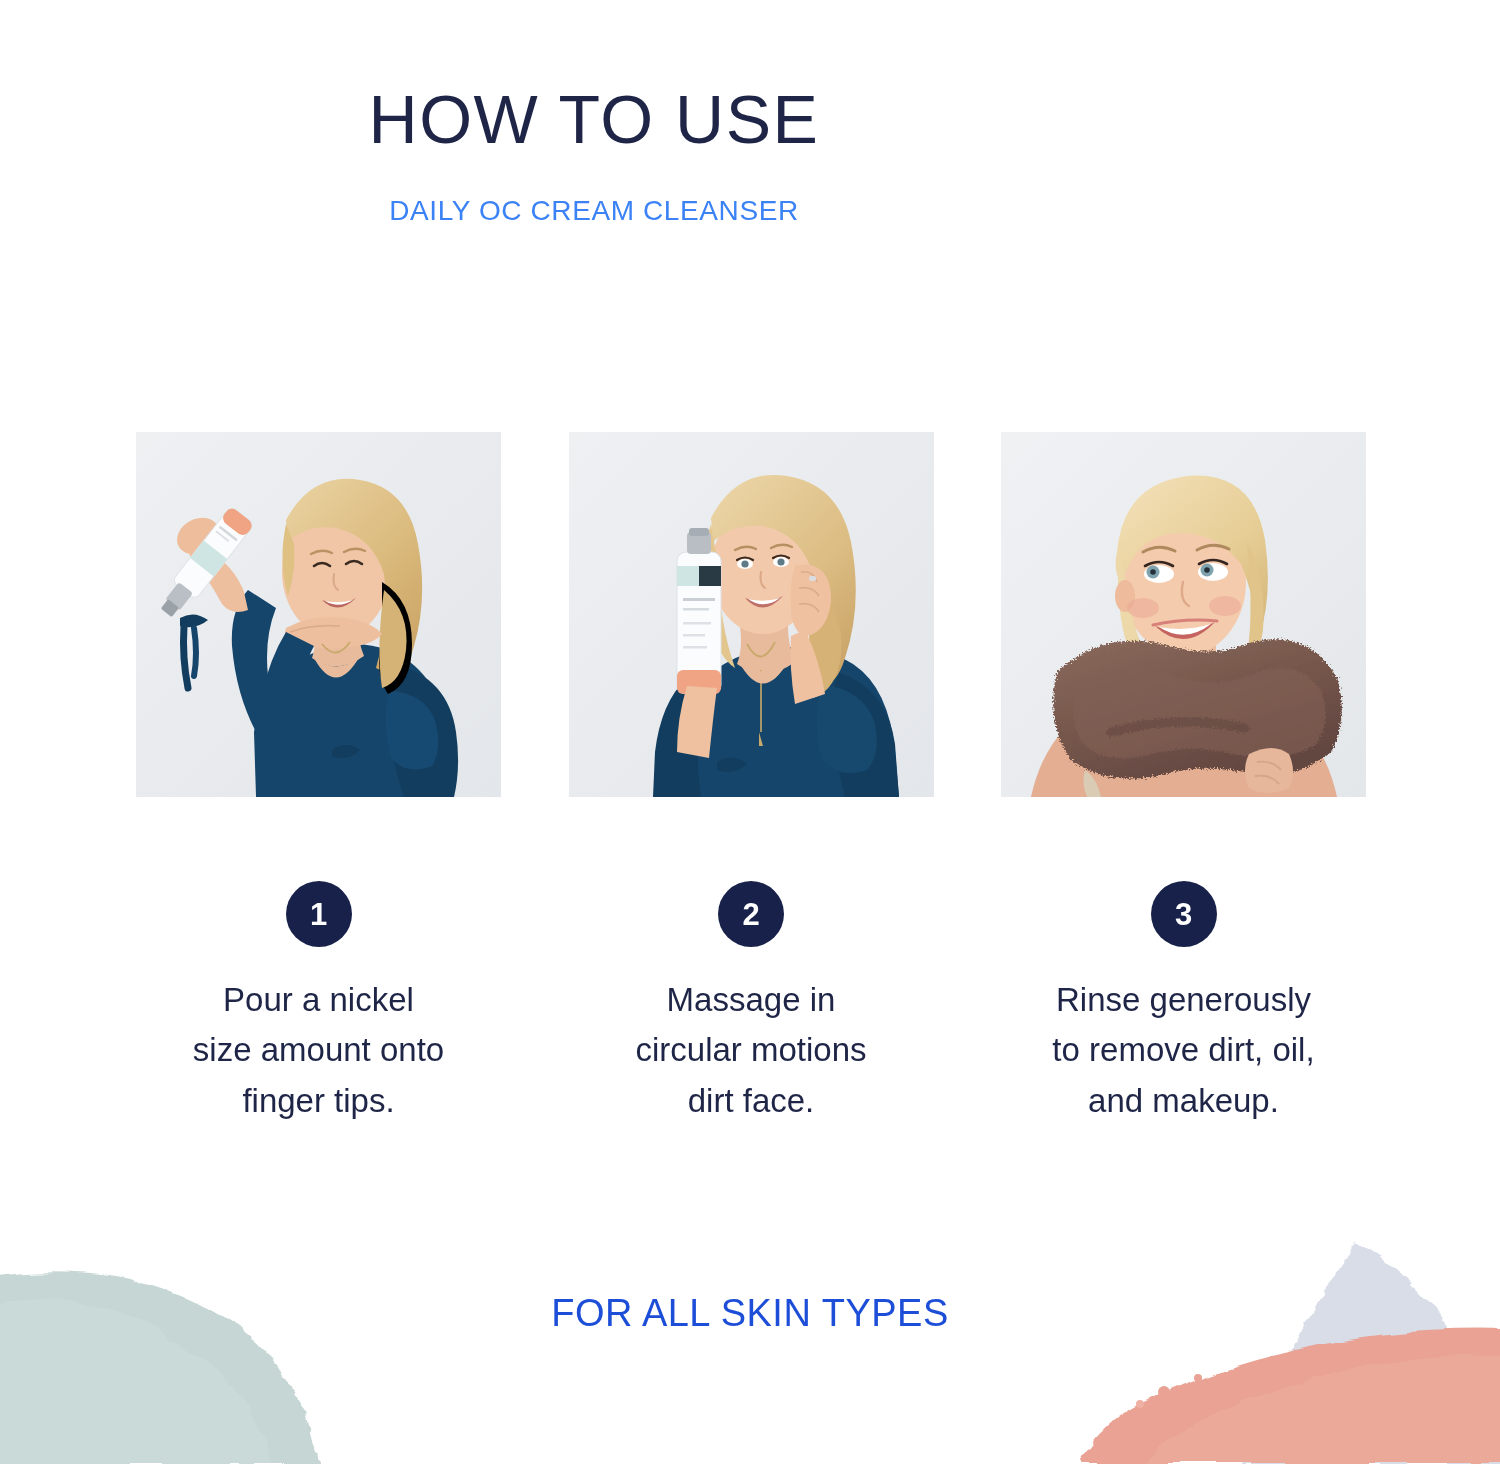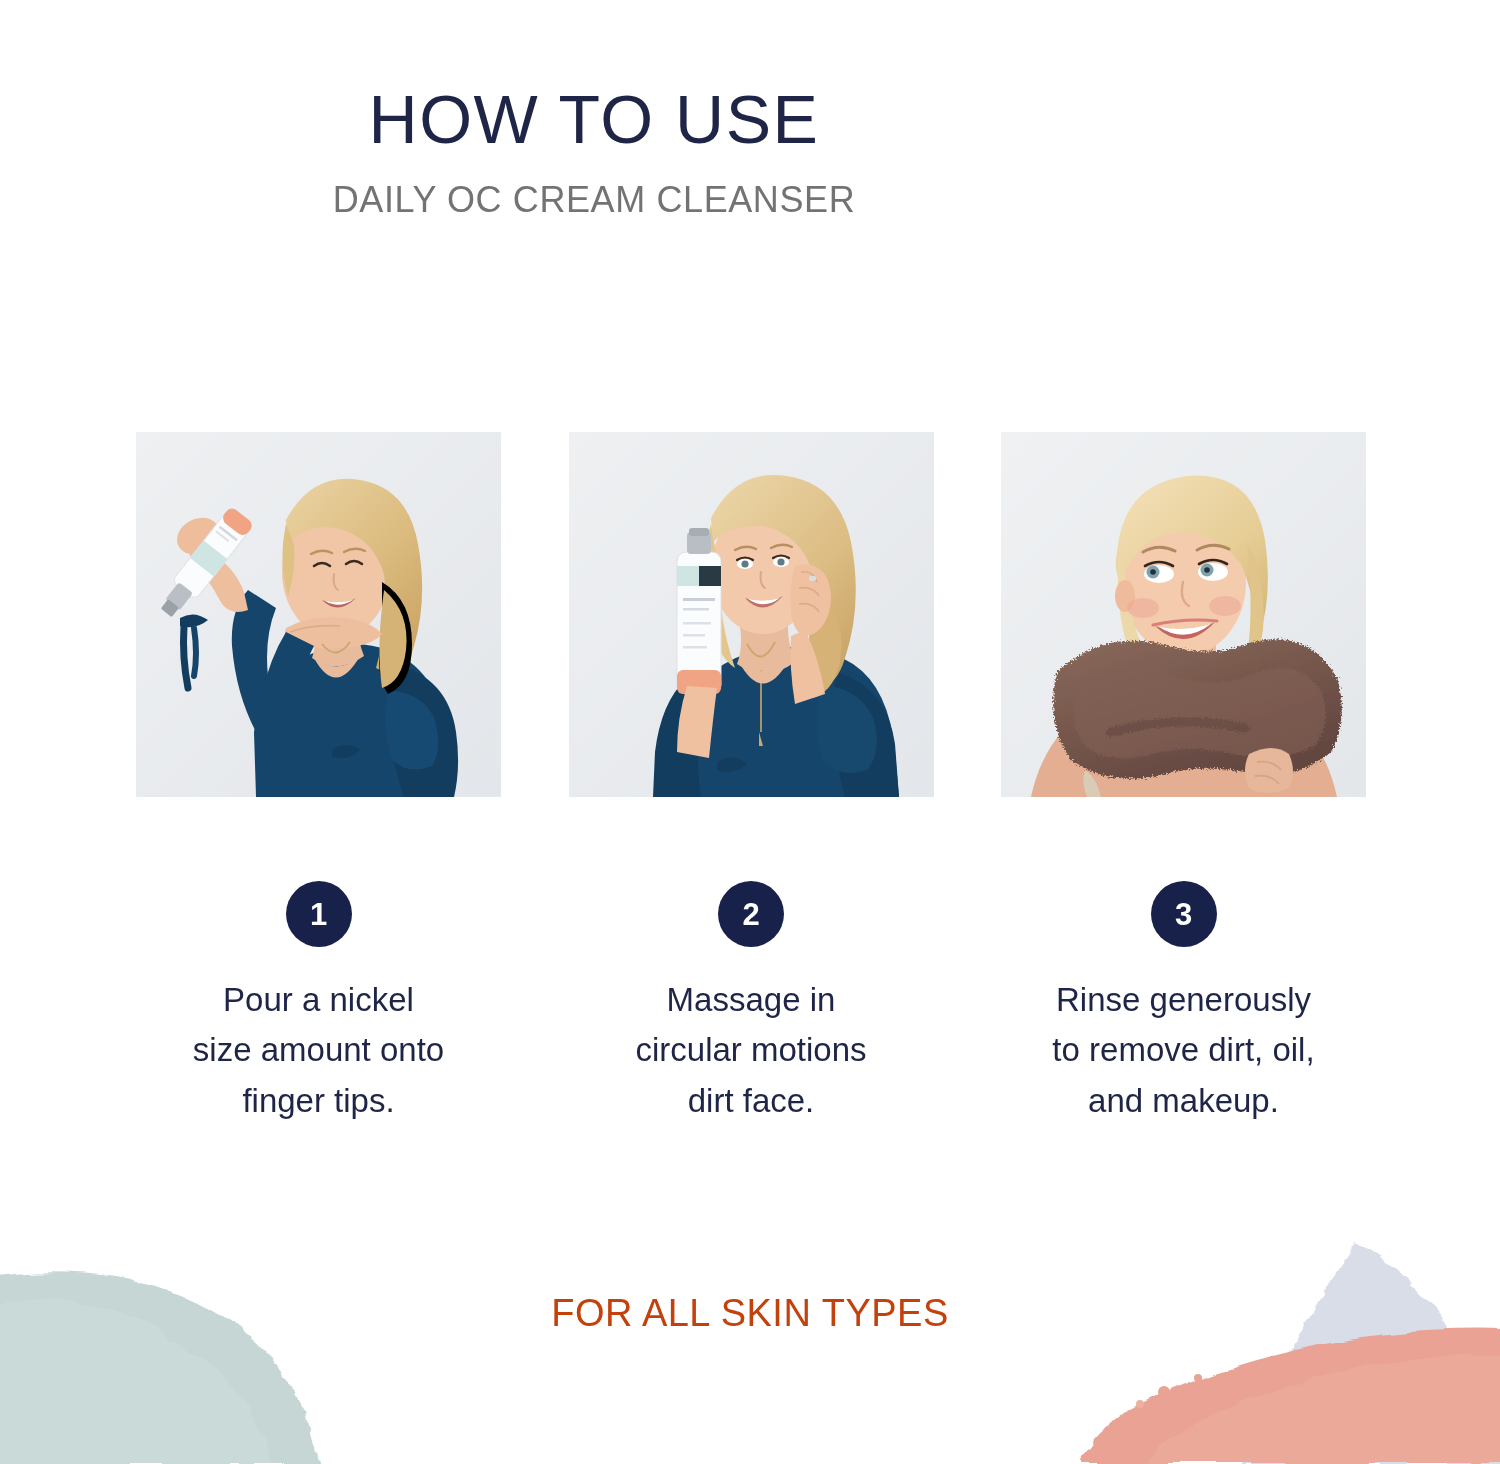--- a/index.html
+++ b/index.html
@@ -26,26 +26,26 @@
   .page-title {
     margin: 0;
     padding-top: 84px;
     font-size: 68px;
     font-weight: 400;
     letter-spacing: 1.5px;
     line-height: 1.05;
     color: #1f2547;
   }
   .page-subtitle {
-    margin: 0;
+    margin: 16px;
     padding-top: 24px;
-    font-size: 36px;
+    font-size: 28px;
     font-weight: 400;
     letter-spacing: 0.6px;
-    color: #737373;
+    color: #3b82f6;
   }
 
   
   .steps {
     position: absolute;
     top: 432px;
     left: 136px;
     width: 1230px;
     display: flex;
     justify-content: space-between;
@@ -107,21 +107,21 @@
     top: 1292px;
     left: 0;
     width: 1500px;
     text-align: center;
     z-index: 5;
   }
   .footer-text {
     font-size: 38px;
     font-weight: 400;
     letter-spacing: 0.5px;
-    color: #c2410c;
+    color: #1d4ed8;
   }
 
   
   .brush-layer {
     position: absolute;
     left: 0;
     bottom: 0;
     width: 1500px;
     height: 230px;
     pointer-events: none;

